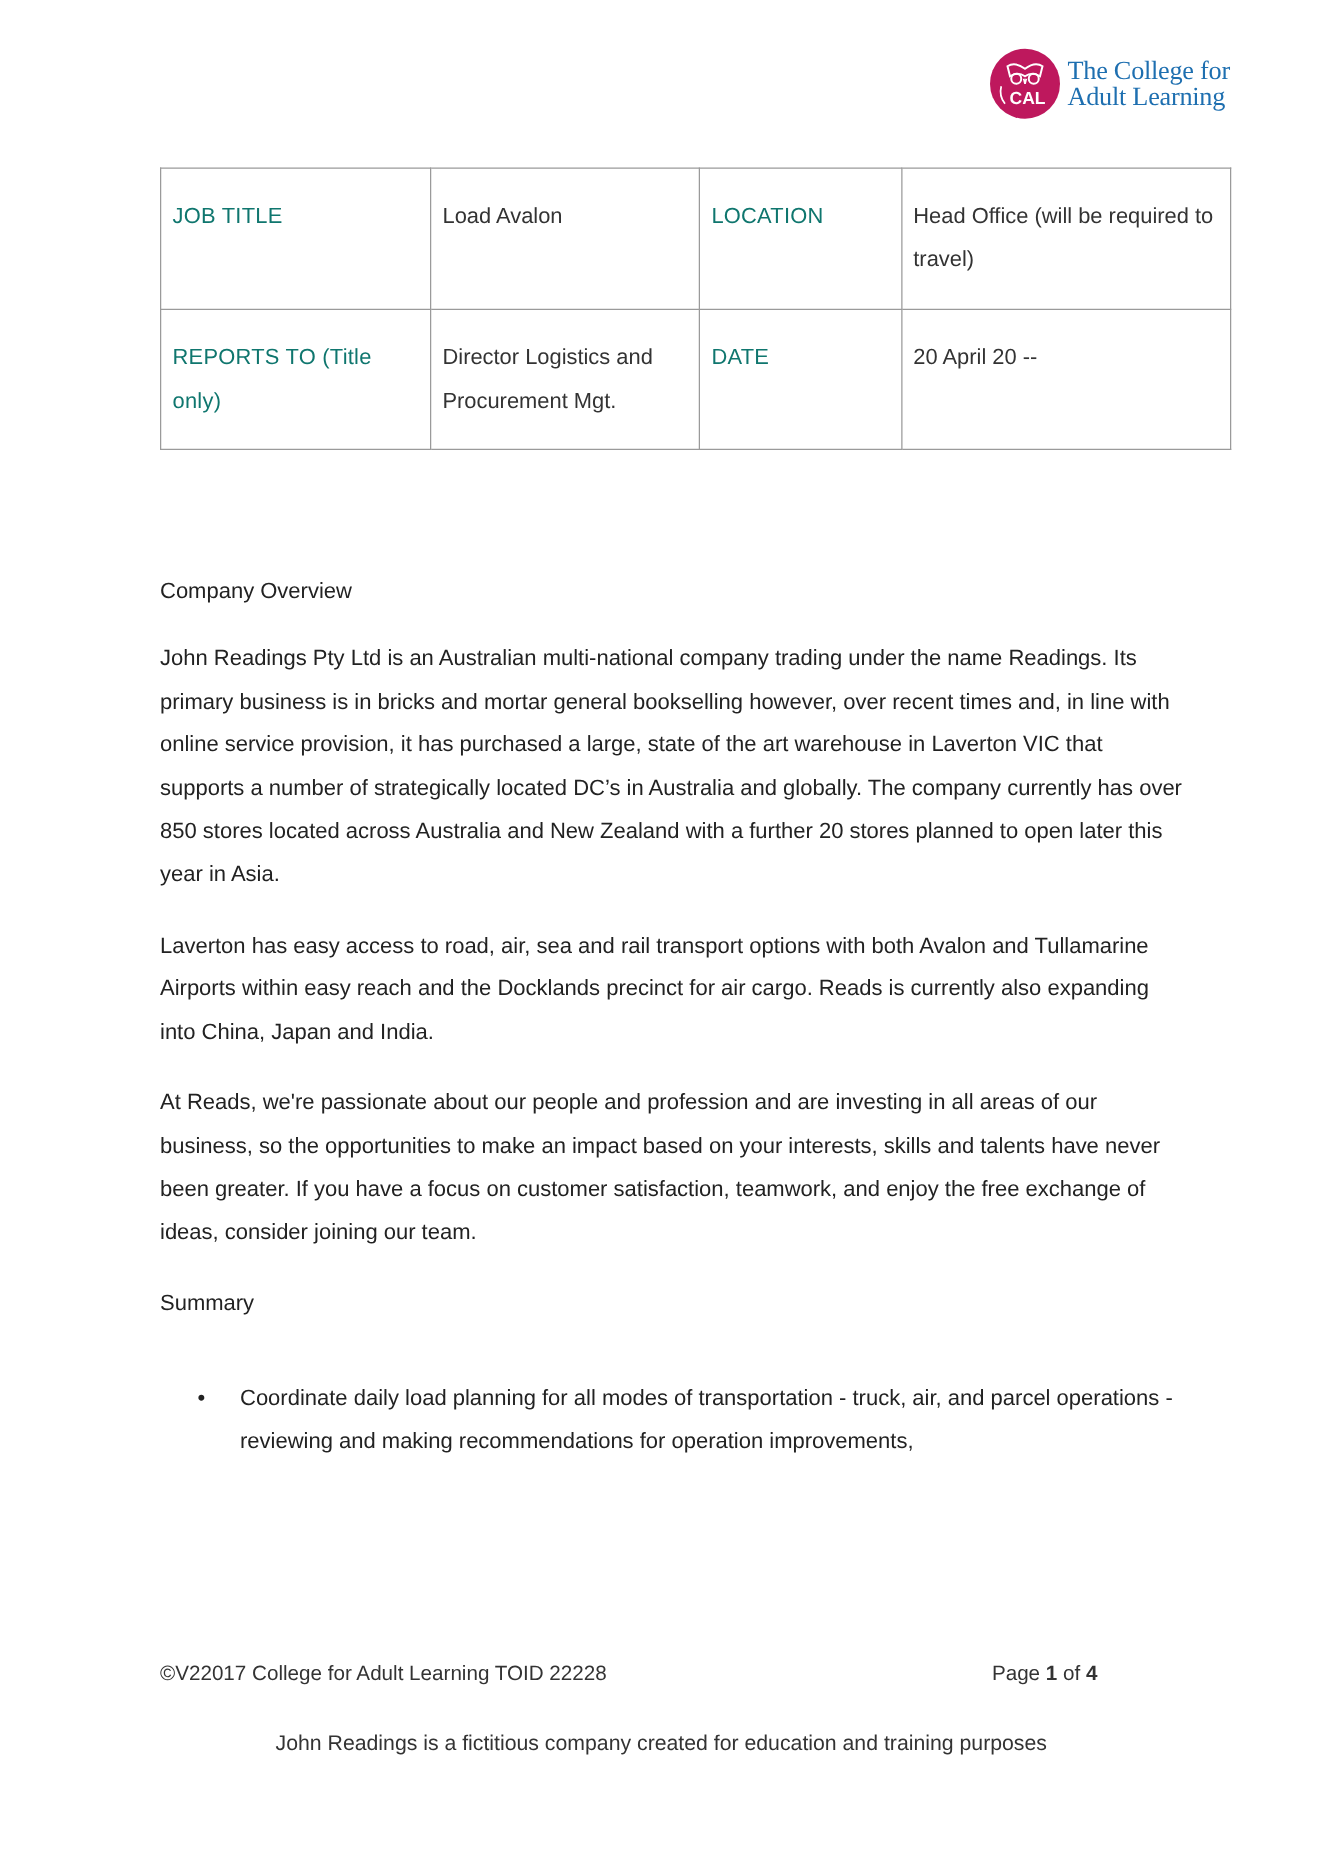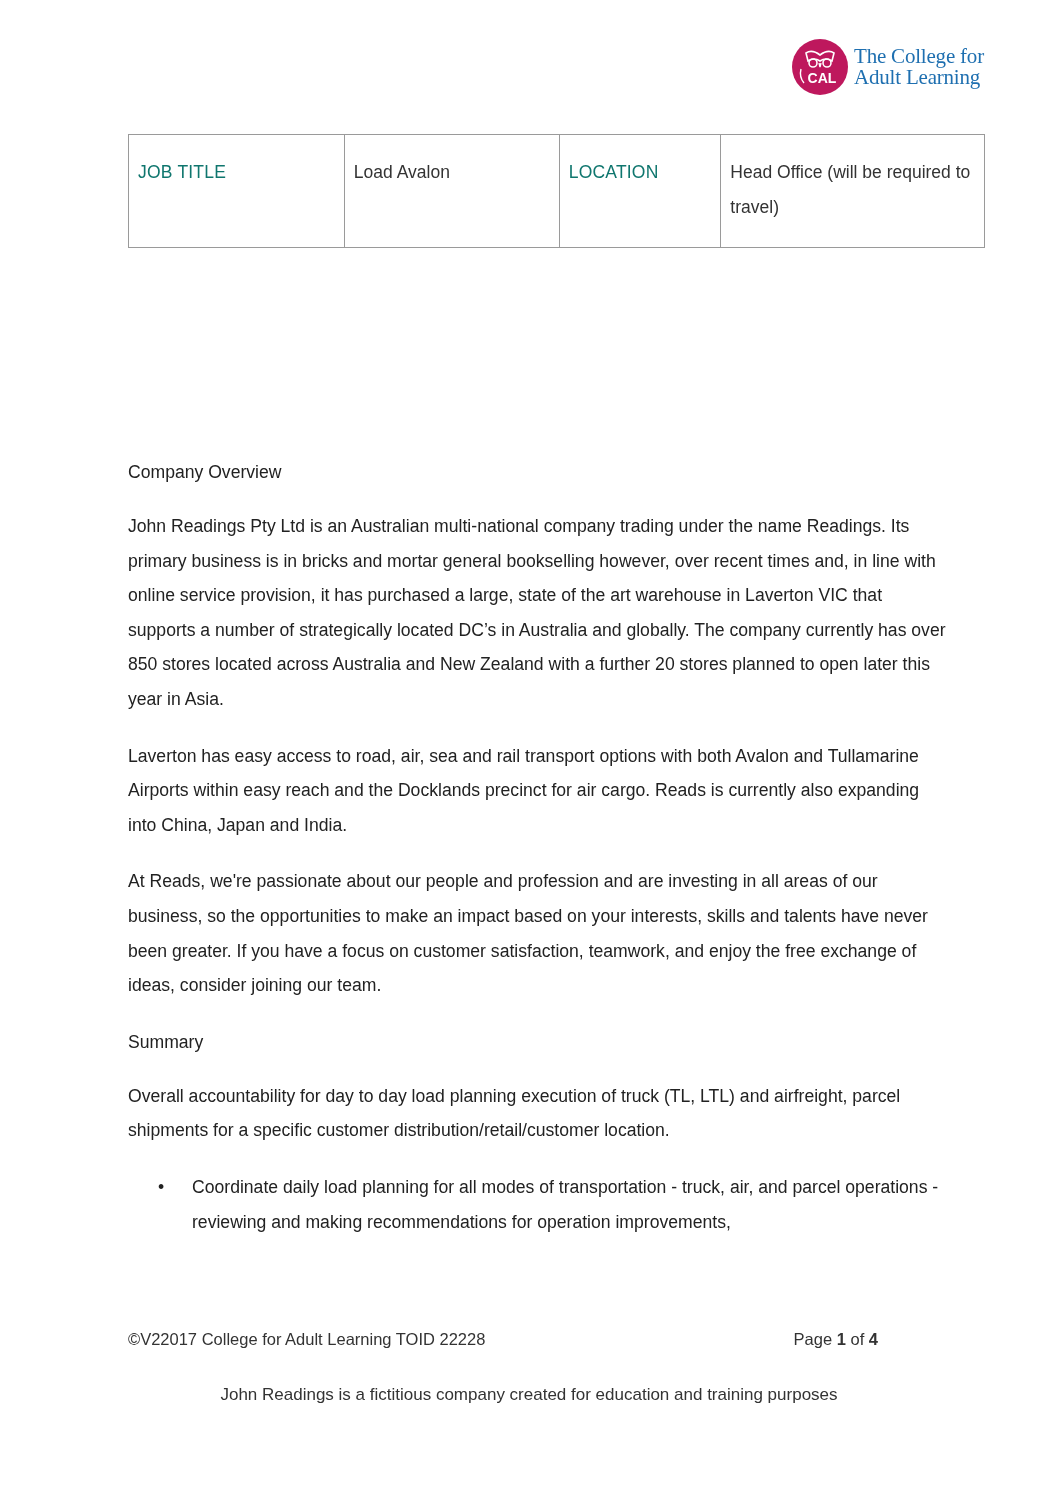--- a/index.html
+++ b/index.html
@@ -54,35 +54,40 @@
 </div>
 
 <table class="info">
   <tbody>
       <tr class="r1">
     <td class="lbl c1">JOB TITLE</td>
     <td class="val c2">Load Avalon</td>
     <td class="lbl c3">LOCATION</td>
     <td class="val c4">Head Office (will be required to travel)</td>
   </tr>
+  <tr class="r3">
+    <td class="lbl">REPORTS TO (Title only)</td>
+    <td class="val">Director Logistics and Procurement Mgt.</td>
+    <td class="lbl">DATE</td>
+    <td class="val">20 April 20 --</td>
+  </tr>
 </tbody>
   </table>
 
 <div class="body">
   <h2>Company Overview</h2>
   <div class="gap-s"></div>
   <p>John Readings Pty Ltd is an Australian multi-national company trading under the name Readings. Its primary business is in bricks and mortar general bookselling however, over recent times and, in line with online service provision, it has purchased a large, state of the art warehouse in Laverton VIC that supports a number of strategically located DC’s in Australia and globally. The company currently has over 850 stores located across Australia and New Zealand with a further 20 stores planned to open later this year in Asia.</p>
   <div class="gap-m"></div>
   <p>Laverton has easy access to road, air, sea and rail transport options with both Avalon and Tullamarine Airports within easy reach and the Docklands precinct for air cargo. Reads is currently also expanding into China, Japan and India.</p>
   <div class="gap-m"></div>
   <p>At Reads, we're passionate about our people and profession and are investing in all areas of our business, so the opportunities to make an impact based on your interests, skills and talents have never been greater. If you have a focus on customer satisfaction, teamwork, and enjoy the free exchange of ideas, consider joining our team.</p>
   <div class="gap-m"></div>
   <h2>Summary</h2>
   <div class="gap-s"></div>
-  <p>Overall accountability for day to day load planning execution of truck (TL, LTL) and airfreight, parcel shipments for a specific customer distribution/retail/customer location.</p>
   <div class="bullet">
     <span class="dot">•</span>
     <span class="txt">Coordinate daily load planning for all modes of transportation - truck, air, and parcel operations - reviewing and making recommendations for operation improvements,</span>
   </div>
 </div>
 
 <div class="footer">
   <span>©V22017 College for Adult Learning TOID 22228</span>
   <span>
     <span>Page</span>

